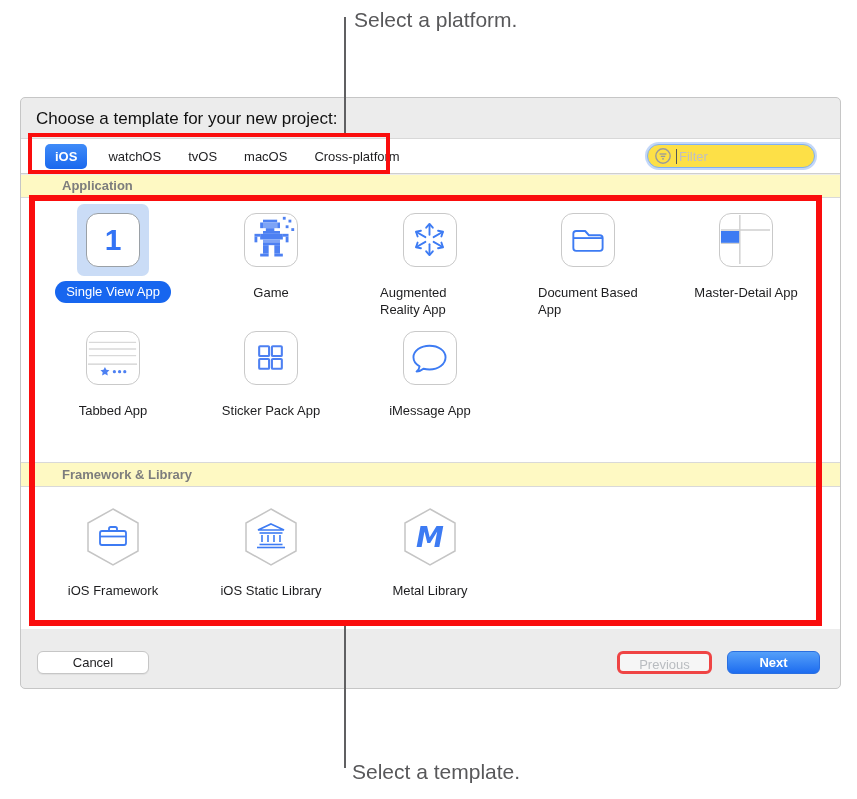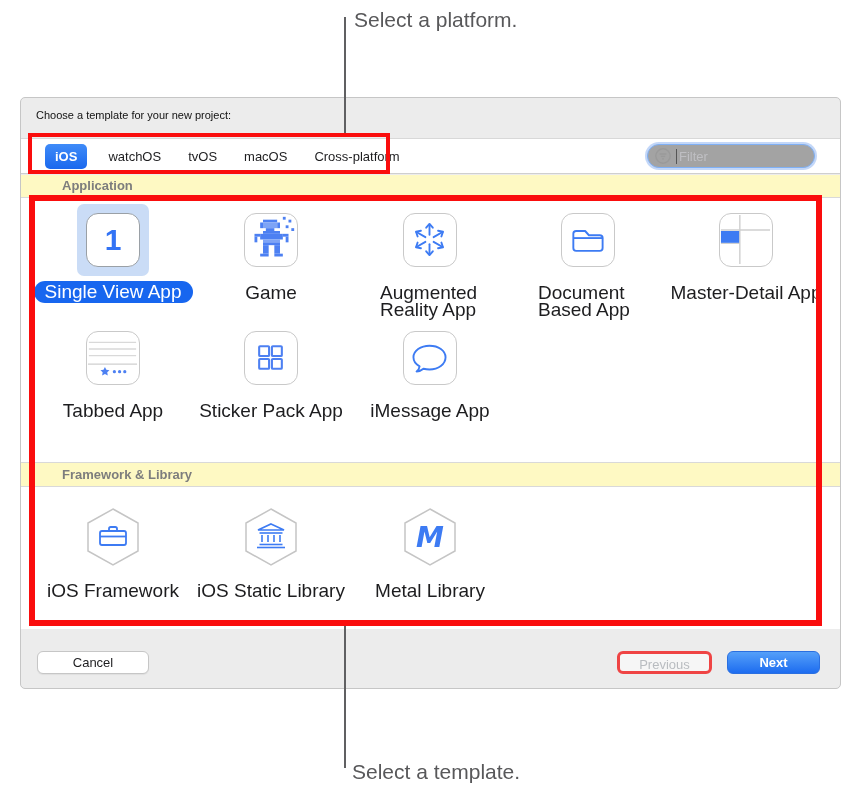--- a/index.html
+++ b/index.html
@@ -10,30 +10,30 @@
   .ann-text { position:absolute; font-size:21px; color:#58585a; }
   #ann-top { left:354px; top:8px; }
   #ann-bottom { left:352px; top:760px; }
   .ann-line { position:absolute; width:2px; background:#606062; z-index:5; }
   #line-top { left:344px; top:17px; height:117px; }
   #line-bottom { left:344px; top:625px; height:143px; }
 
   
   .dialog { position:absolute; left:20px; top:97px; width:821px; height:592px;
             background:#ececec; border:1px solid #c6c6c6; border-radius:5px; }
-  .dlg-title { position:absolute; left:15px; top:11px; font-size:11px; color:#111; }
+  .dlg-title { position:absolute; left:15px; top:11px; font-size:17px; color:#111; }
 
   .tabrow { position:absolute; left:0; top:40px; width:100%; height:36px; background:#fff;
             border-top:1px solid #d8d8d8; border-bottom:1px solid #cfcfcf; }
   .tabs { position:absolute; left:24px; top:0; height:100%; display:flex; align-items:center; gap:15px; }
   .tab { font-size:13px; color:#1d1d1f; padding:2px 6px; cursor:default; }
   .tab.selected { background:linear-gradient(#3f8bf8,#1a68ee); color:#fff; font-weight:bold;
                   border-radius:5px; padding:5px 10px; }
 
-  .filter-field { position:absolute; right:25px; top:5px; width:168px; height:24px; background:#a3a3a3;
+  .filter-field { position:absolute; right:25px; top:5px; width:168px; height:24px; background:#fde047;
                   border:1px solid #7fb0f5; border-radius:13px; box-shadow:0 0 0 2px rgba(122,166,240,.45);
                   display:flex; align-items:center; padding:8px 6px; }
   .filter-field svg { flex:0 0 auto; }
   .caret { width:1px; height:15px; background:#555; margin-left:4px; }
   .filter-field input { border:none; outline:none; flex:1; min-width:0; font-size:13px;
                         font-family:"Liberation Sans",sans-serif; color:#333; background:transparent; padding-left:2px; }
   .filter-field input::placeholder { color:#bfbfc3; }
 
   .strip { position:absolute; left:0; width:100%; background:#fef9c3; border-bottom:1px solid #d9d9d9;
            font-size:13px; font-weight:bold; color:#7d7d7d; padding-left:41px; }
@@ -43,21 +43,21 @@
   .content { position:absolute; left:0; top:100px; width:100%; height:431px; background:#fff; }
 
   
   .tcell { position:absolute; width:150px; display:flex; flex-direction:column; align-items:center; cursor:default; }
   .sel-wrap { padding:9px; border-radius:7px; }
   .tcell.selected .sel-wrap { background:#cadcf6; }
   .icon-box { position:relative; width:54px; height:54px; background:#fff; border:1.5px solid #c9c9c9; border-radius:12px; }
   .icon-box.darker { border-color:#9aa0a6; }
   .one-glyph { position:absolute; left:0; top:0; width:100%; height:100%; display:flex; align-items:center;
                justify-content:center; font-size:30px; font-weight:600; color:#3273f5; }
-  .tlabel { margin-top:8px; font-size:19px; line-height:17px; color:#1d1d1f; white-space:nowrap; }
+  .tlabel { margin-top:8px; font-size:13px; line-height:17px; color:#1d1d1f; white-space:nowrap; }
   .tlabel.wrap { white-space:normal; max-width:100px; }
   .tcell.selected .tlabel { background:#1766ef; color:#fff; border-radius:11px; padding:2px 11px 3px; margin-top:5px; }
   .hexwrap { padding:9px 9px 7px; }
 
   
   .r1 { top:106px; } .r2 { top:224px; } .r3 { top:400px; }
   .c1 { left:17px; } .c2 { left:175px; } .c3 { left:334px; } .c4 { left:492px; } .c5 { left:650px; }
 
   
   .btn { position:absolute; top:553px; height:23px; font-size:13px; text-align:center; line-height:21px;

